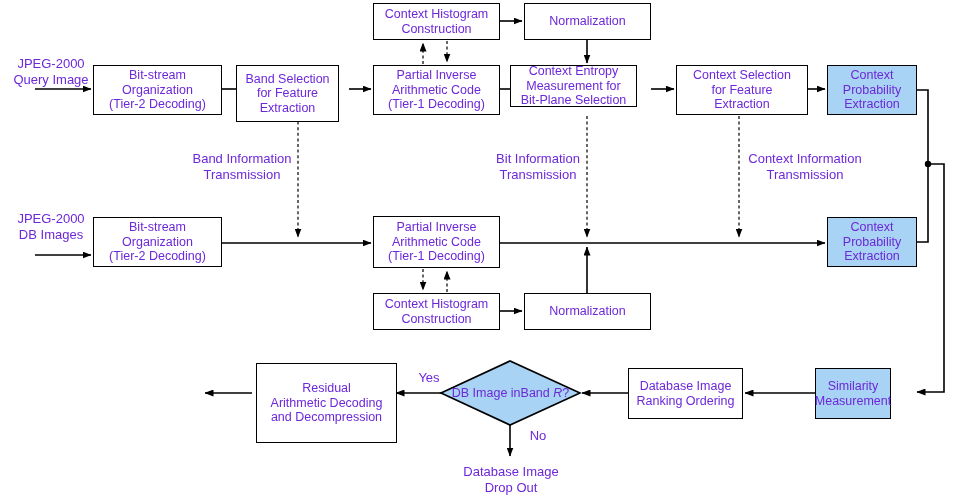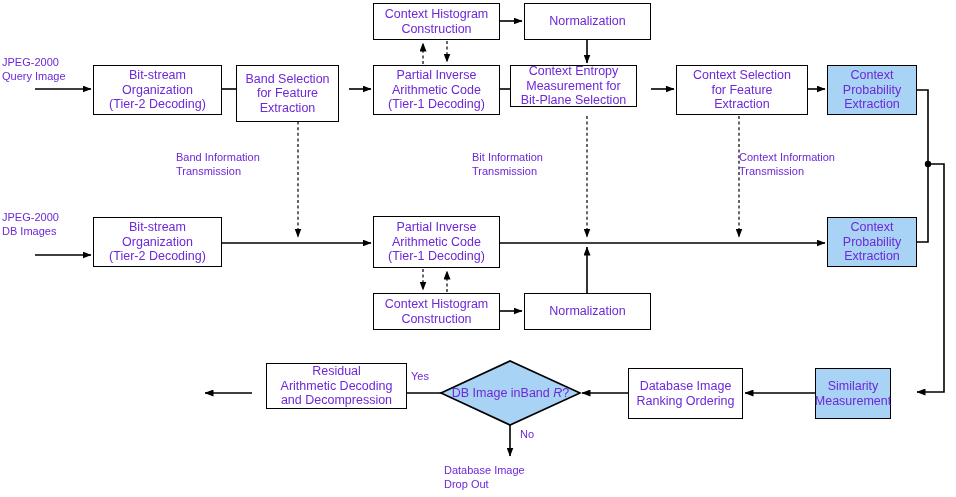--- a/index.html
+++ b/index.html
@@ -8,21 +8,21 @@
     font-family:"Liberation Sans", sans-serif; color:#6d28d9; overflow:hidden;
   }
   .connectors { position:absolute; left:0; top:0; width:956px; height:497px; }
   .box {
     position:absolute; box-sizing:border-box; border:1.6px solid #000;
     background:#ffffff; display:flex; align-items:center; justify-content:center;
     text-align:center; font-size:12.5px; line-height:1.17; white-space:pre-line;
   }
   .box.highlight { background:#A8D3F4; }
   .label {
-    position:absolute; text-align:left; font-size:11px; line-height:1.24;
+    position:absolute; text-align:center; font-size:13px; line-height:1.24;
     white-space:pre-line;
   }
   .diamond-text {
     position:absolute; left:441px; top:361px; width:139px; height:64px;
     display:flex; flex-direction:row; align-items:center; justify-content:center;
     text-align:center; font-size:12.5px; line-height:1.2;
   }
 </style>
 </head>
 <body>
@@ -127,20 +127,20 @@
 Ranking Ordering</div>
 
   <div class="diamond-text">
     <span>DB Image in</span>
     <span><span>Band </span><i>R</i><span>?</span></span>
   </div>
 
   <div class="label" style="left:411px;top:370px;width:36px">Yes</div>
   <div class="label" style="left:520px;top:428px;width:36px">No</div>
 
-  <div class="box" style="left:266px;top:363px;width:141px;height:46px">Residual
+  <div class="box" style="left:256px;top:363px;width:141px;height:80px">Residual
 Arithmetic Decoding
 and Decompression</div>
 
   <div class="label" style="left:444px;top:464px;width:134px">Database Image
 Drop Out</div>
 
 </div>
 
 </body></html>

